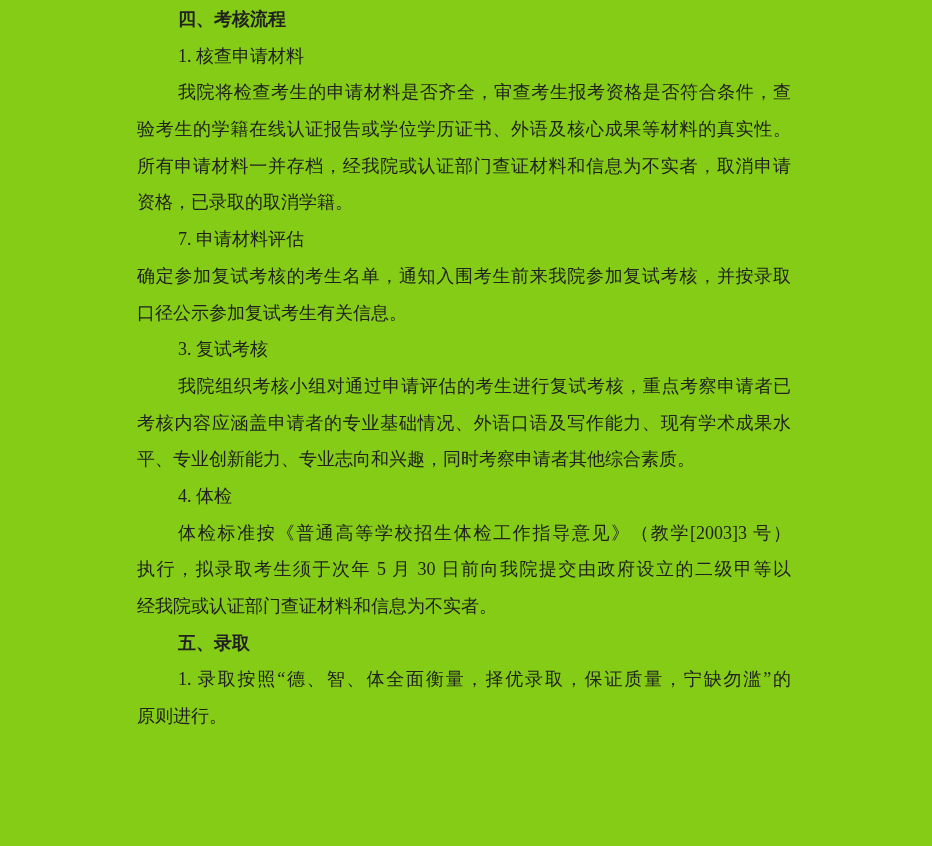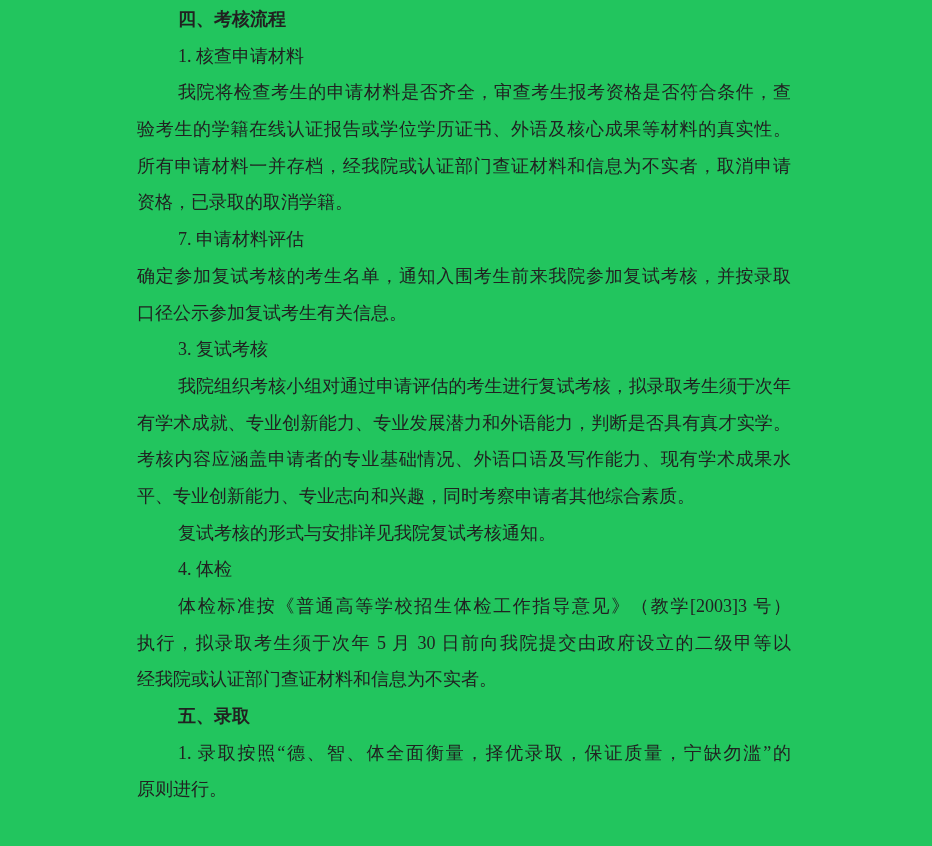--- a/index.html
+++ b/index.html
@@ -4,21 +4,21 @@
 <style>
   html, body {
     margin: 0;
     padding: 0;
     background: #ffffff;
   }
   .page {
     position: relative;
     width: 932px;
     height: 846px;
-    background: #22c55e;
+    background: #84cc16;
     overflow: hidden;
     font-family: "Liberation Serif", "DejaVu Serif", serif;
     color: #212121;
     font-size: 18px;
   }
   .textblock {
     position: absolute;
     left: 137px;
     top: 1px;
     width: 654px;
@@ -49,25 +49,23 @@
     <div class="line indent bold">四、考核流程</div>
     <div class="line indent">1. 核查申请材料</div>
     <div class="line indent justify">我院将检查考生的申请材料是否齐全，审查考生报考资格是否符合条件，查</div>
     <div class="line justify">验考生的学籍在线认证报告或学位学历证书、外语及核心成果等材料的真实性。</div>
     <div class="line justify">所有申请材料一并存档，经我院或认证部门查证材料和信息为不实者，取消申请</div>
     <div class="line">资格，已录取的取消学籍。</div>
     <div class="line indent">7. 申请材料评估</div>
     <div class="line justify">确定参加复试考核的考生名单，通知入围考生前来我院参加复试考核，并按录取</div>
     <div class="line">口径公示参加复试考生有关信息。</div>
     <div class="line indent">3. 复试考核</div>
-    <div class="line indent justify">我院组织考核小组对通过申请评估的考生进行复试考核，拟录取考生须于次年</div>
-    <div class="line justify">有学术成就、专业创新能力、专业发展潜力和外语能力，判断是否具有真才实学。</div>
+    <div class="line indent justify">我院组织考核小组对通过申请评估的考生进行复试考核，重点考察申请者已</div>
     <div class="line justify">考核内容应涵盖申请者的专业基础情况、外语口语及写作能力、现有学术成果水</div>
     <div class="line">平、专业创新能力、专业志向和兴趣，同时考察申请者其他综合素质。</div>
-    <div class="line indent">复试考核的形式与安排详见我院复试考核通知。</div>
     <div class="line indent">4. 体检</div>
     <div class="line indent justify">体检标准按《普通高等学校招生体检工作指导意见》（教学[2003]3 号）</div>
     <div class="line justify">执行，拟录取考生须于次年 5 月 30 日前向我院提交由政府设立的二级甲等以</div>
     <div class="line">经我院或认证部门查证材料和信息为不实者。</div>
     <div class="line indent bold">五、录取</div>
     <div class="line indent justify">1. 录取按照“德、智、体全面衡量，择优录取，保证质量，宁缺勿滥”的</div>
     <div class="line">原则进行。</div>
   </div>
 </div>
 

